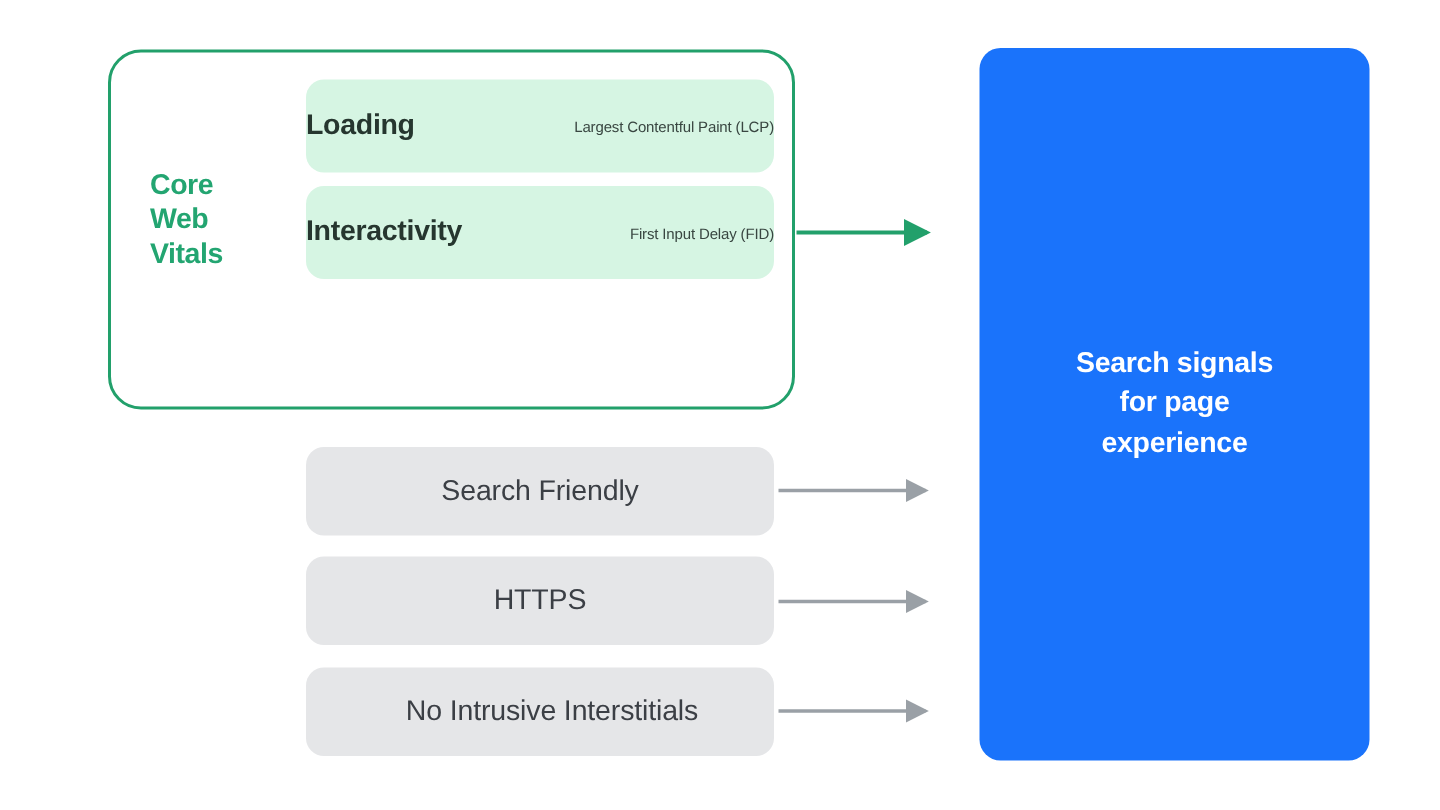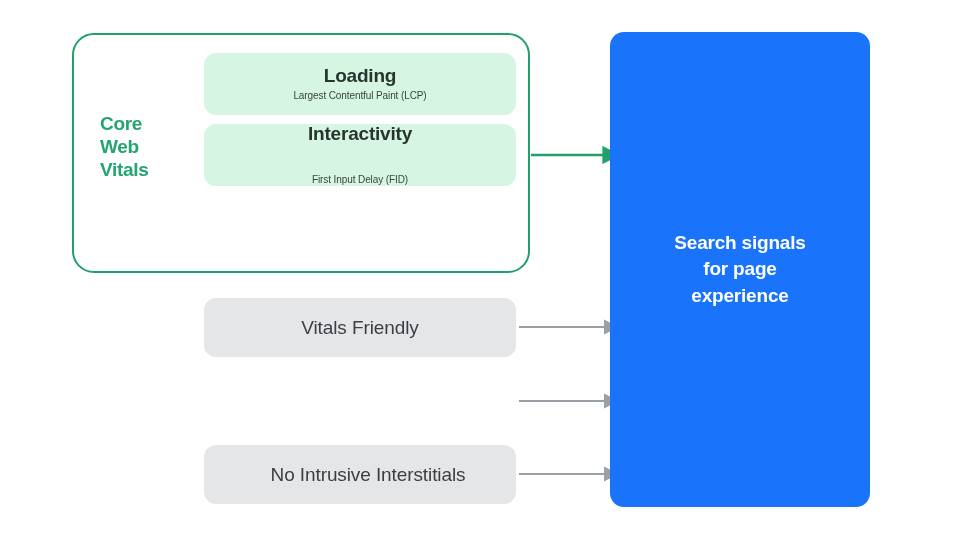--- a/index.html
+++ b/index.html
@@ -48,23 +48,22 @@
   
   .metric-card {
     position: absolute;
     left: 204px;
     width: 312px;
     height: 62px;
     background: #d6f5e3;
     border-radius: 12px;
     box-sizing: border-box;
     display: flex;
-    flex-direction: column;
     align-items: center;
-    justify-content: center;
+    justify-content: space-between;
   }
   .metric-card.c1 { top: 53px; }
   .metric-card.c2 { top: 124px; gap: 26px; }
   .metric-card.c3 { top: 198px; }
   .metric-title {
     color: #26362f;
     font-size: 19px;
     font-weight: bold;
     line-height: 1.1;
     letter-spacing: -0.2px;
@@ -97,21 +96,21 @@
   .signal-label {
     color: #3b3f45;
     font-size: 19px;
     font-weight: normal;
     letter-spacing: -0.1px;
   }
 
   
   .outcome-panel {
     position: absolute;
-    left: 610px;
+    left: 653px;
     top: 32px;
     width: 260px;
     height: 475px;
     background: #1a73fb;
     border-radius: 14px;
     display: flex;
     align-items: center;
     justify-content: center;
   }
   .outcome-text {
@@ -149,23 +148,26 @@
     <div class="metric-sub">Largest Contentful Paint (LCP)</div>
   </div>
 
   <div class="metric-card c2">
     <div class="metric-title">Interactivity</div>
     <div class="metric-sub">First Input Delay (FID)</div>
   </div>
 
 
   <div class="signal-card s1">
-    <div class="signal-label">Vitals Friendly</div>
+    <div class="signal-label">Search Friendly</div>
   </div>
 
+  <div class="signal-card s2">
+    <div class="signal-label">HTTPS</div>
+  </div>
 
   <div class="signal-card s3">
     <div class="signal-label">No Intrusive Interstitials</div>
   </div>
 
   <svg class="arrow-svg" viewBox="0 0 960 540">
     <defs>
       <marker id="arrowGreen" markerWidth="7" markerHeight="7" refX="6" refY="3.5" orient="auto" markerUnits="strokeWidth">
         <path d="M0,0 L7,3.5 L0,7 z" fill="#22a06b"></path>
       </marker>

